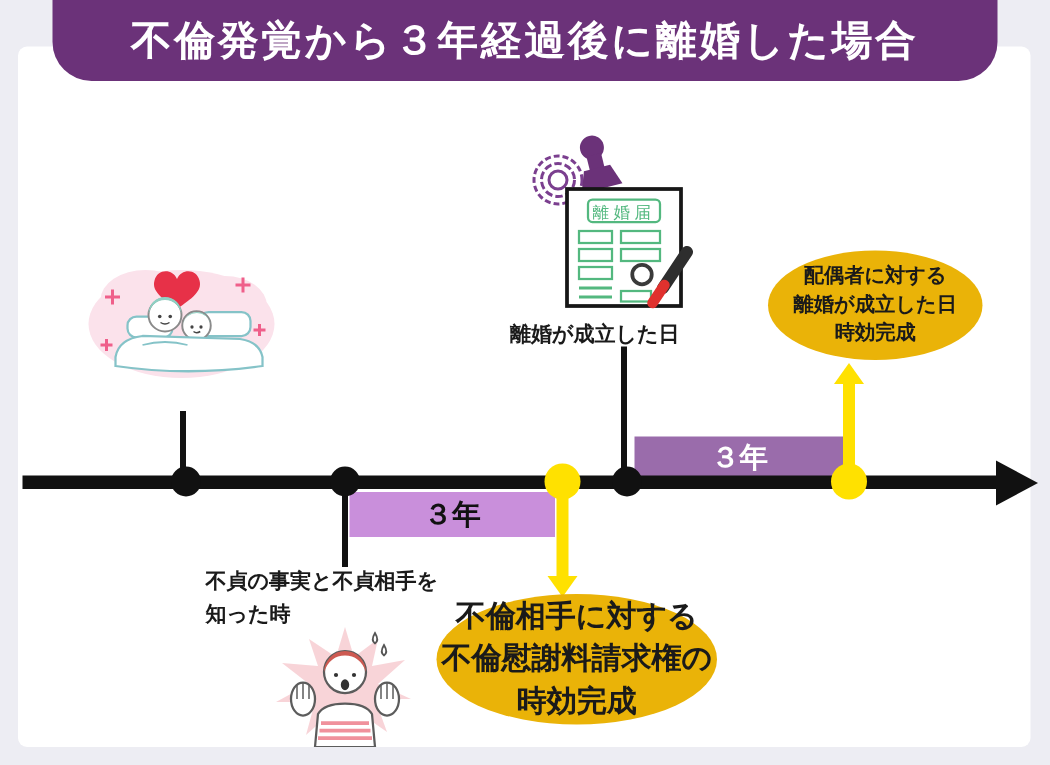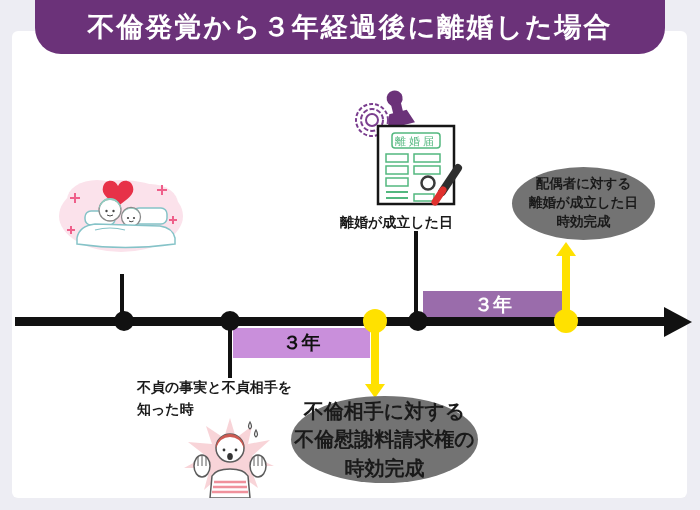--- a/index.html
+++ b/index.html
@@ -74,21 +74,21 @@
     border-left:10px solid transparent; border-right:10px solid transparent;
     border-top:14px solid #ffe100;
   }
   .yhead-up {
     left:556px; top:242px;
     border-left:10px solid transparent; border-right:10px solid transparent;
     border-bottom:14px solid #ffe100;
   }
 
   .callout {
-    position:absolute; background:#737373; border-radius:50%;
+    position:absolute; background:#eab308; border-radius:50%;
     display:flex; flex-direction:column; align-items:center; justify-content:center;
     text-align:center; color:#1a1a1a; font-weight:700;
   }
   .callout-partner { left:291px; top:396px; width:187px; height:87px; font-size:20px; line-height:1.42; }
   .callout-spouse  { left:512px; top:167px; width:143px; height:73px; font-size:13.5px; line-height:1.4; }
 </style>
 </head>
 <body>
 
 <div class="stage">

